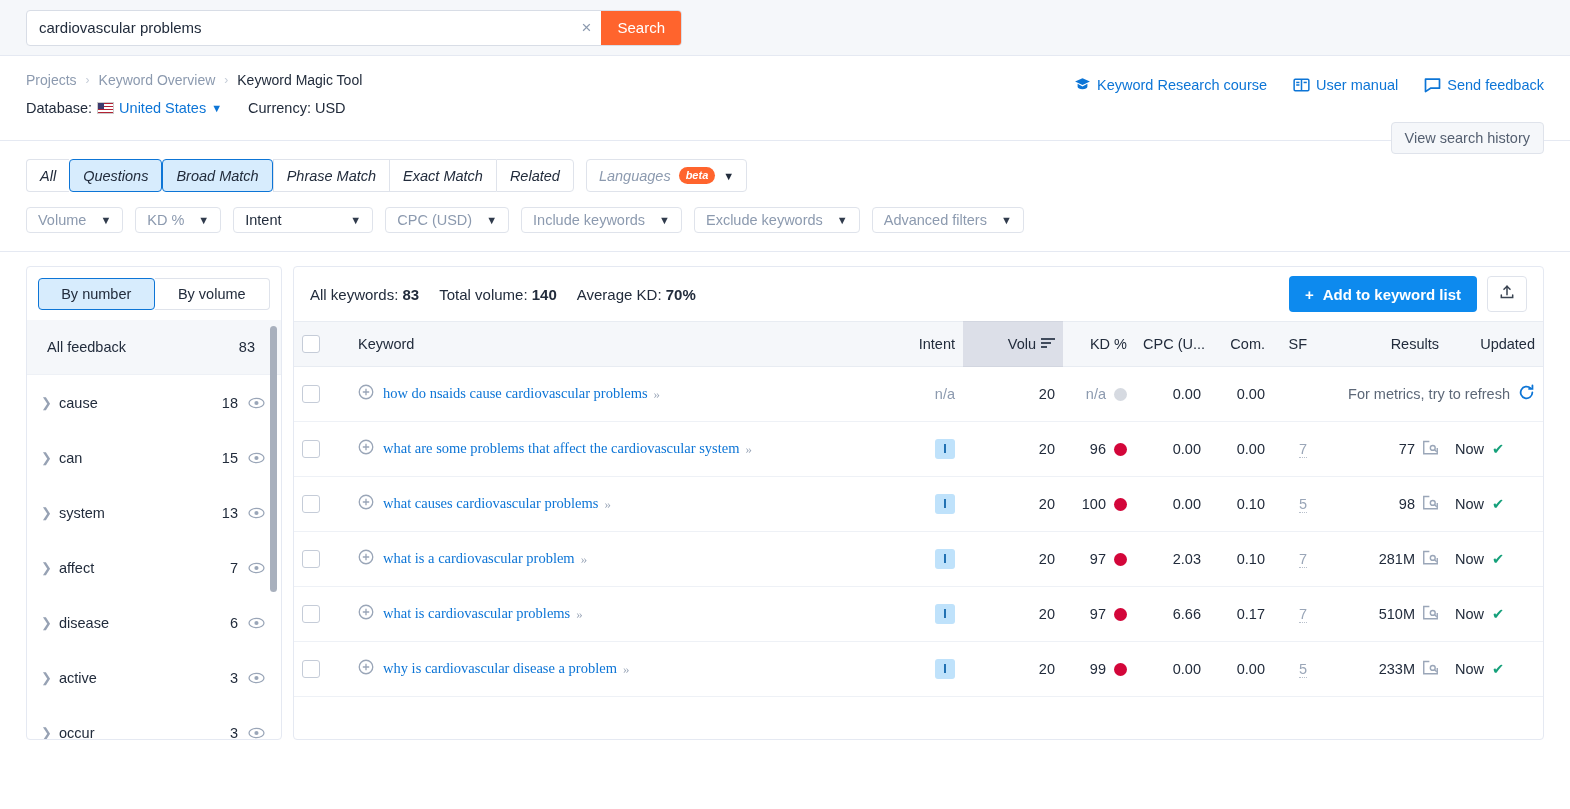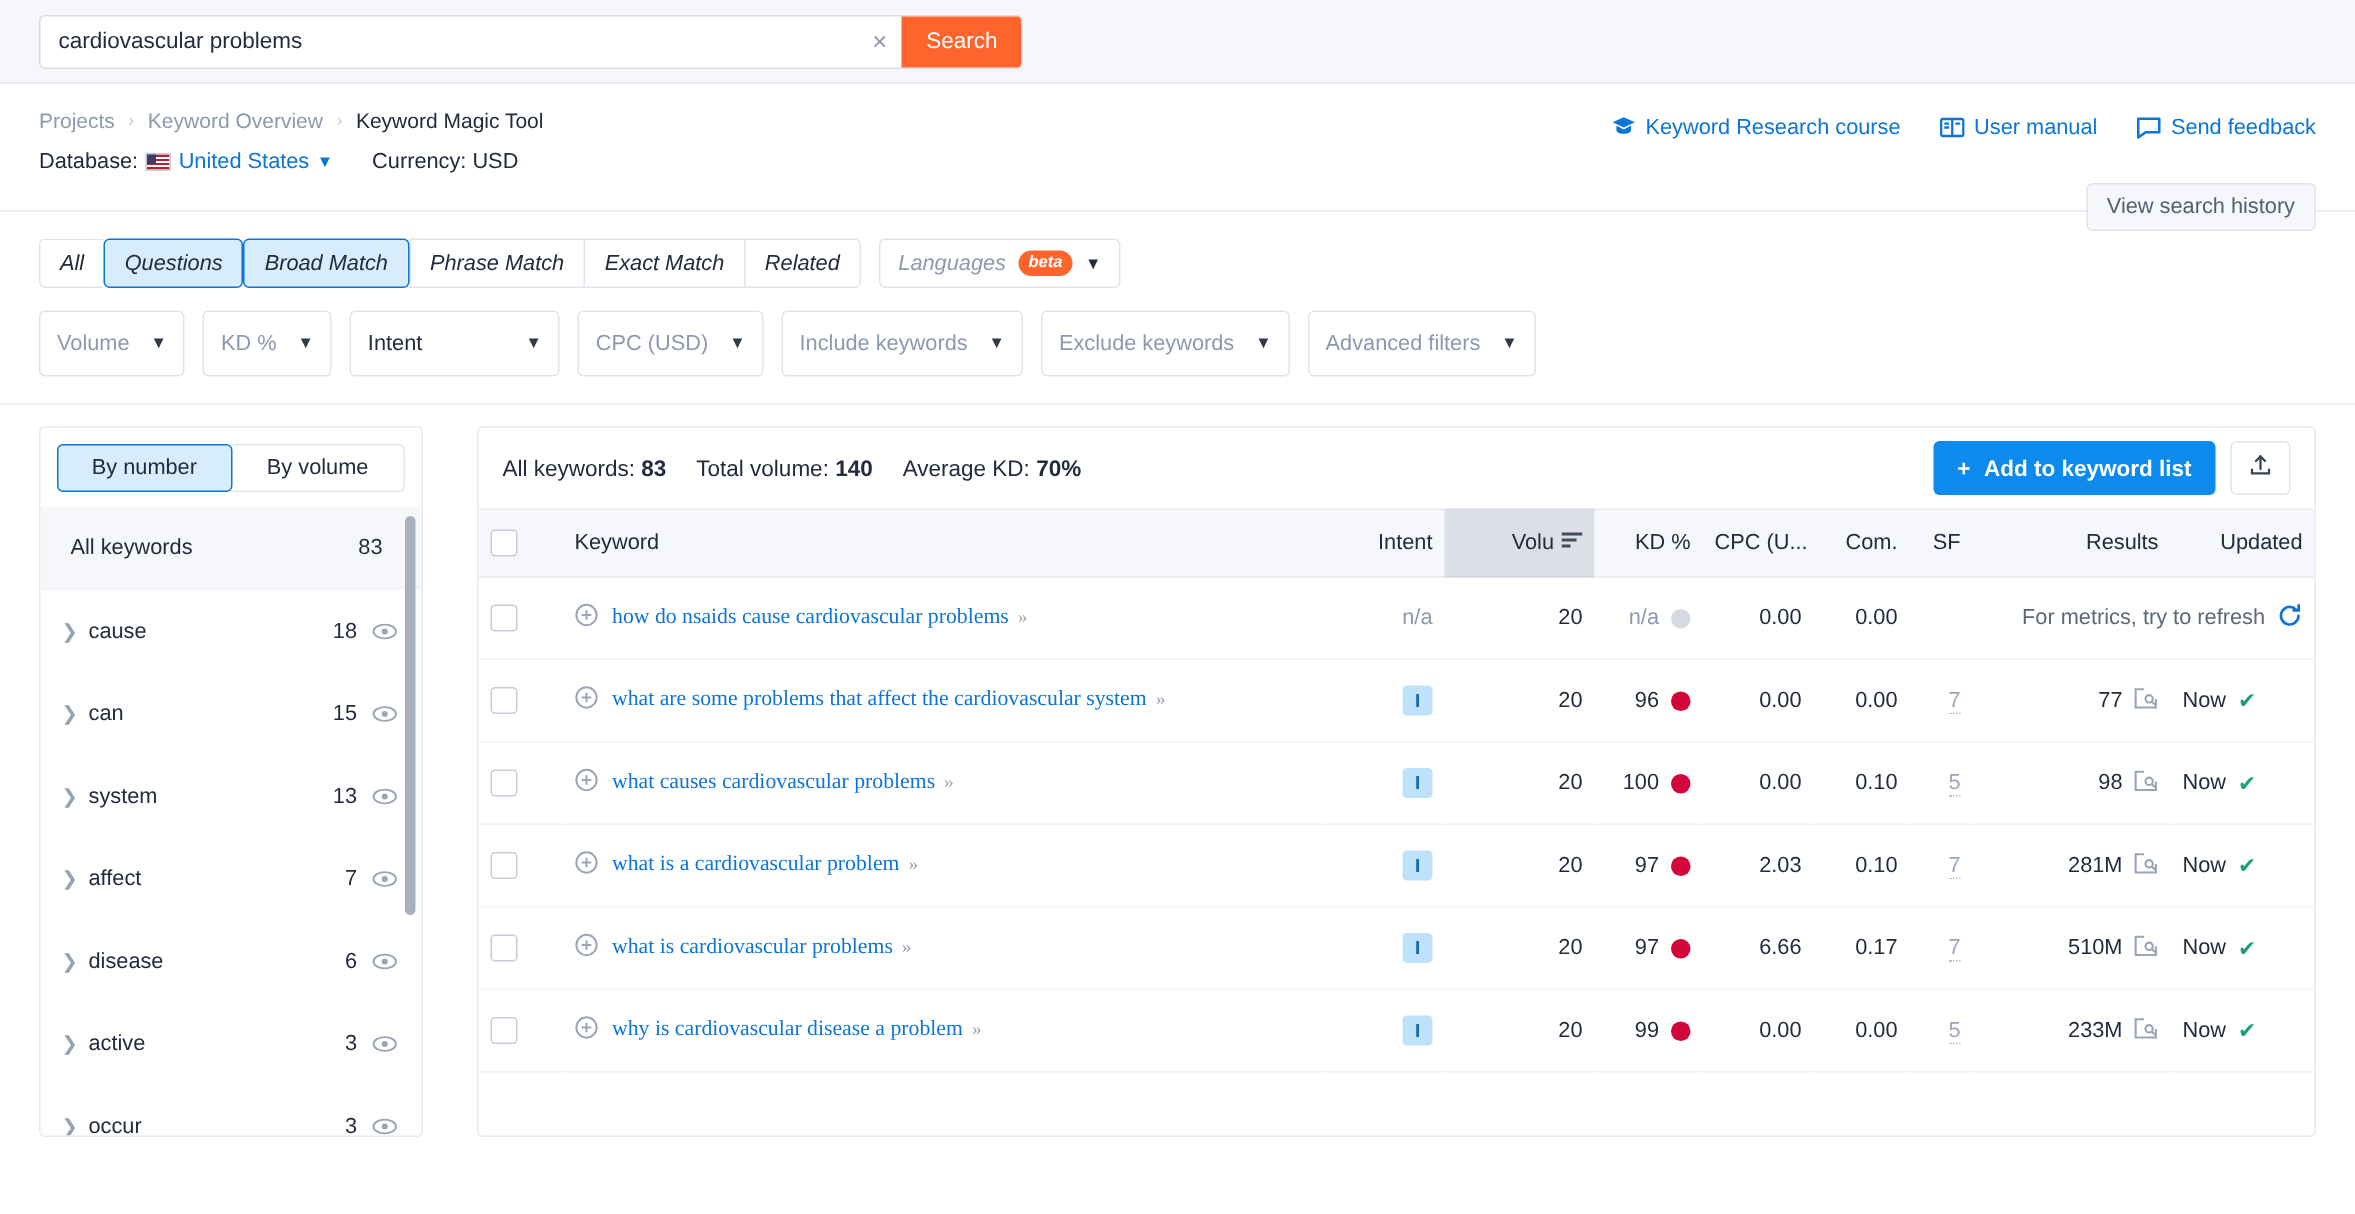--- a/index.html
+++ b/index.html
@@ -175,40 +175,40 @@
     line-height: 1.1;
   }
   .chev { font-size: 11px; color: #222c3c; }
 
   .filter-row {
     display: flex; align-items: center; gap: 12px;
     margin-top: 15px;
     padding-bottom: 18px;
   }
   .fbtn {
-    height: 44px;
+    height: 26px;
     border: 1px solid #dfe3eb;
     border-radius: 4px;
     background: #fff;
     display: flex; align-items: center;
     justify-content: space-between;
     gap: 14px;
     font-size: 14.5px;
     color: #8c9aaf;
     padding: 0 11px;
     cursor: pointer;
     white-space: nowrap;
   }
   .fbtn.dark { color: #222c3c; }
   .fbtn .chev { color: #303b4c; }
 
   
   .body-zone {
     display: flex;
-    gap: 36px;
+    gap: 11px;
     padding: 0 26px;
     background: #fff;
     border-top: 1px solid #e5e9f2;
     padding-top: 14px;
     height: 489px;
   }
 
   
   .sidebar {
     width: 256px;
@@ -520,21 +520,21 @@
 
 <div class="body-zone">
 
   <div class="sidebar">
     <div class="side-toggle">
       <div class="tgl active">By number</div>
       <div class="tgl">By volume</div>
     </div>
     <div class="side-list">
       <div class="side-item all">
-        <span class="side-label">All keywords</span>
+        <span class="side-label">All feedback</span>
         <span class="side-count">83</span>
       </div>
 
       <div class="side-item">
         <span class="side-arrow">❯</span>
         <span class="side-label">cause</span>
         <span class="side-count">18</span>
         <span class="eye">
             <svg width="17" height="12" viewBox="0 0 20 13" fill="none" stroke="currentColor" stroke-width="1.5">
               <ellipse cx="10" cy="6.5" rx="8.8" ry="5.4"></ellipse>

